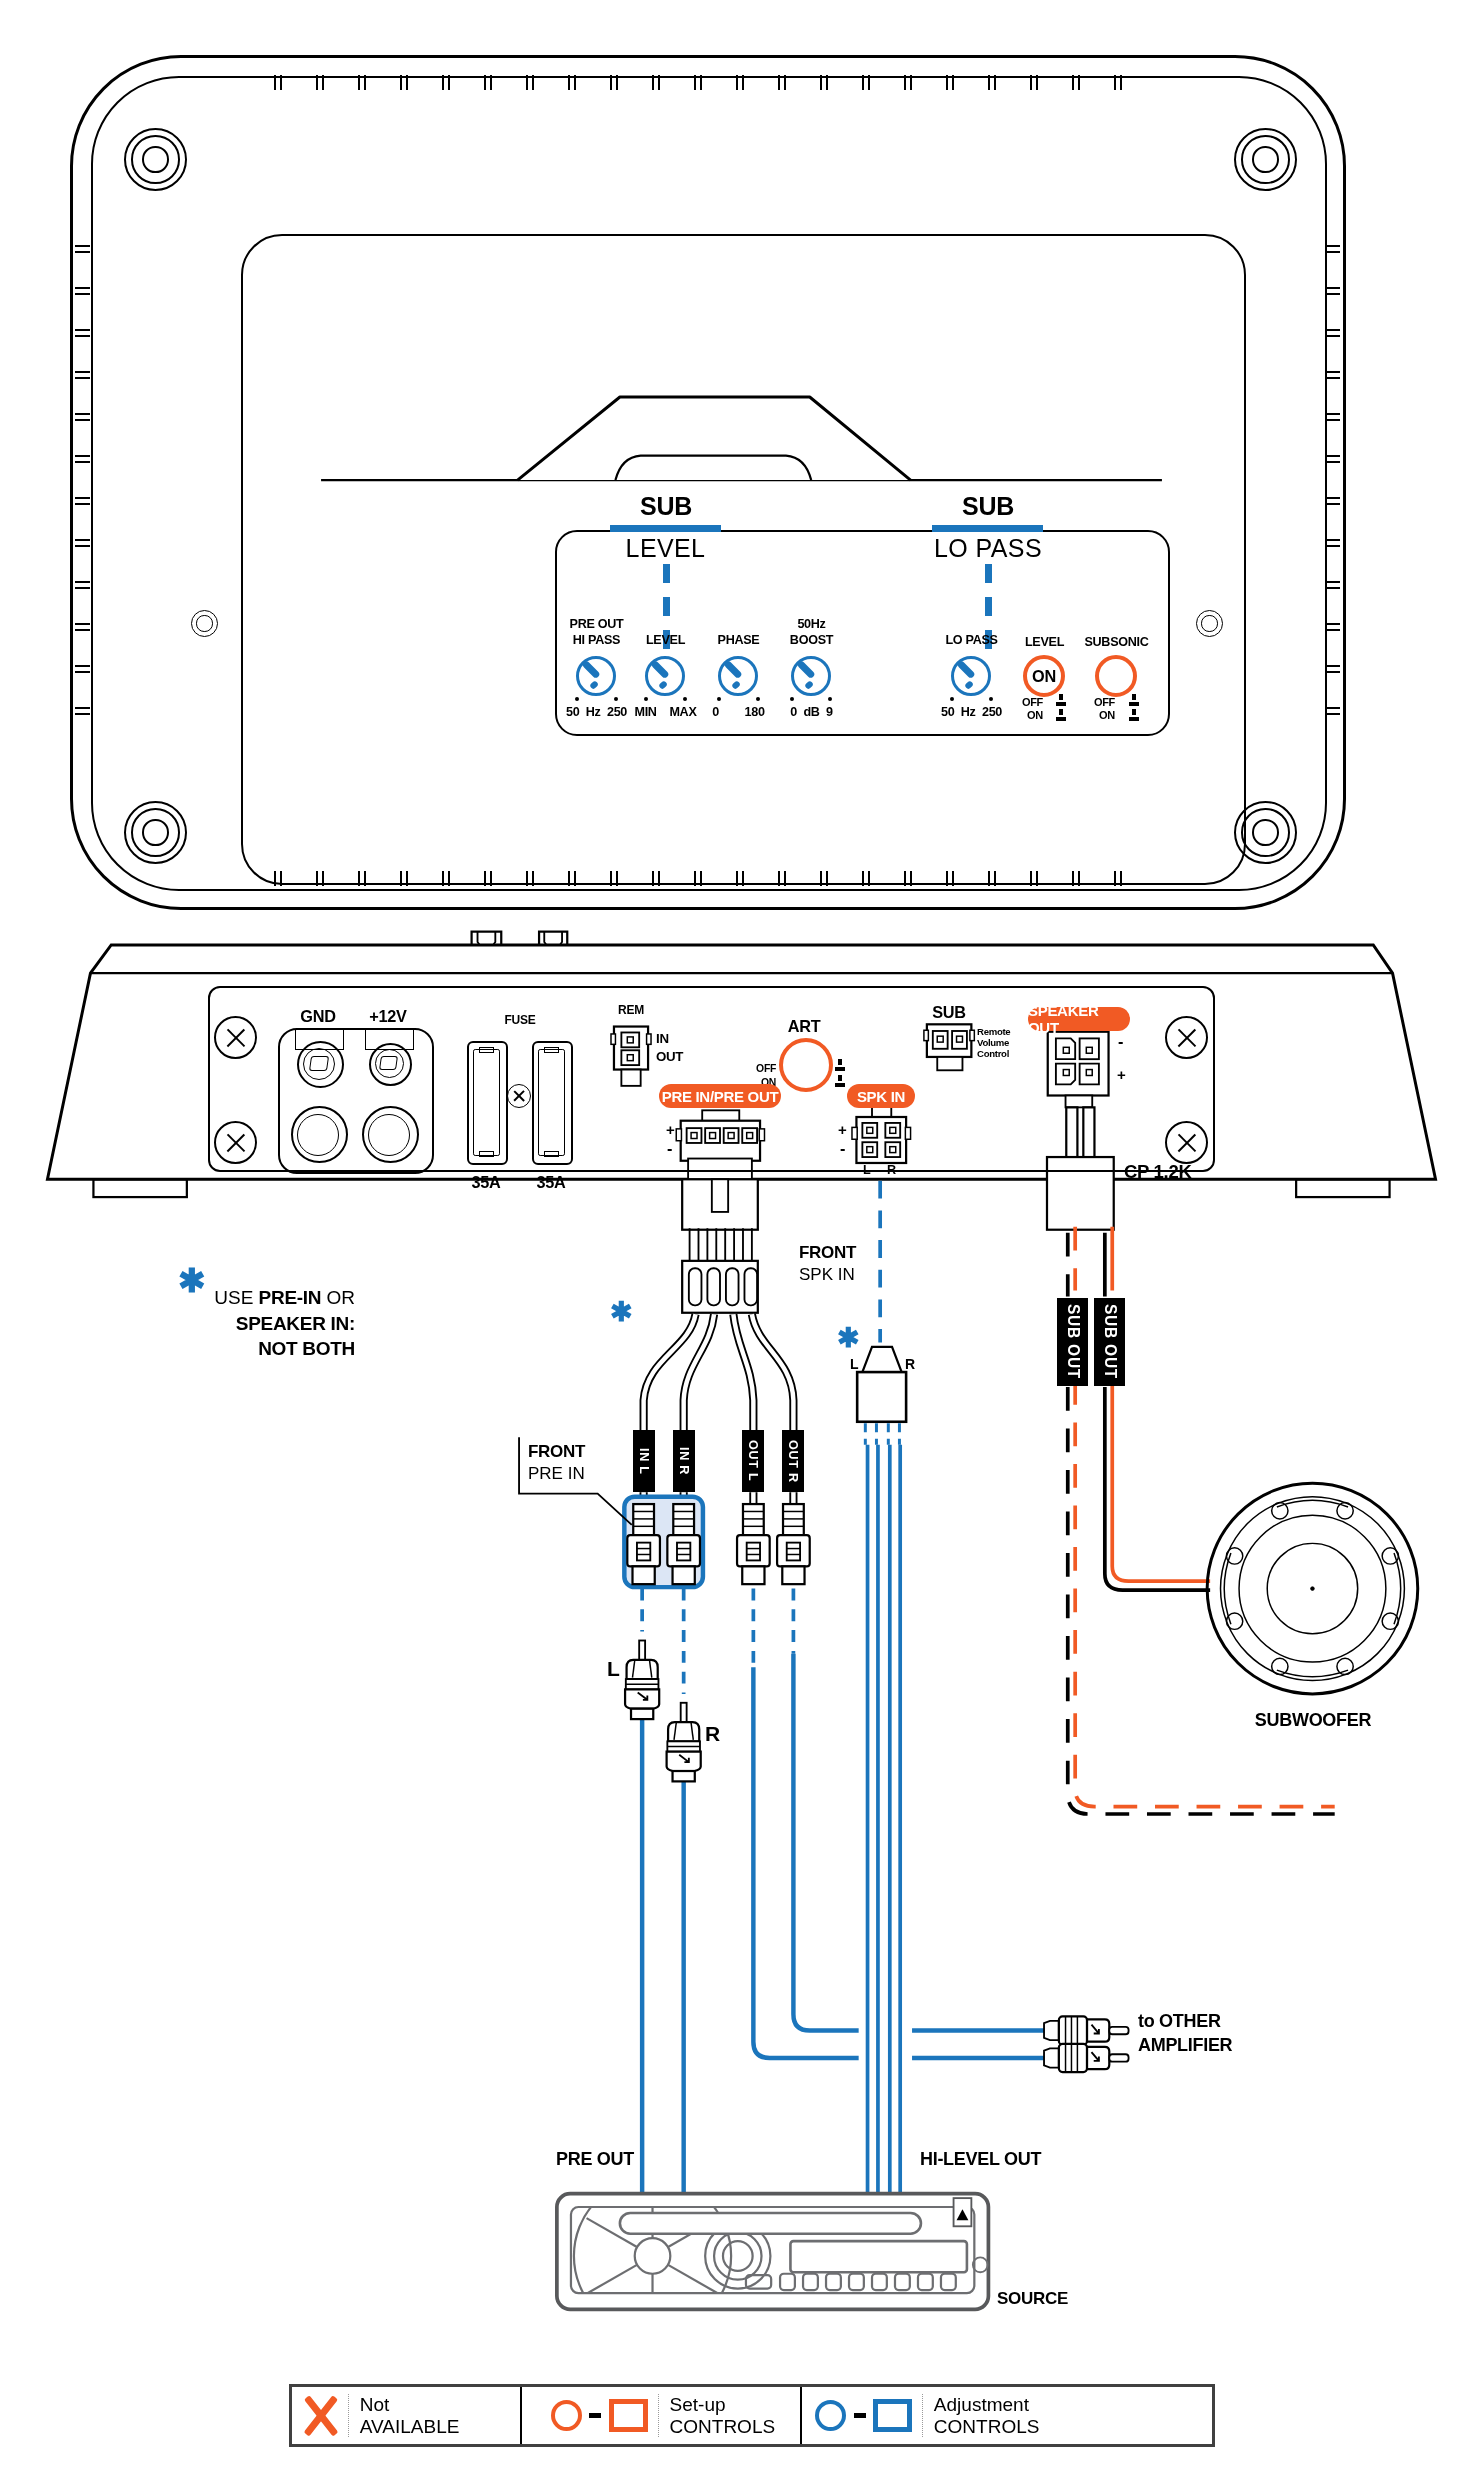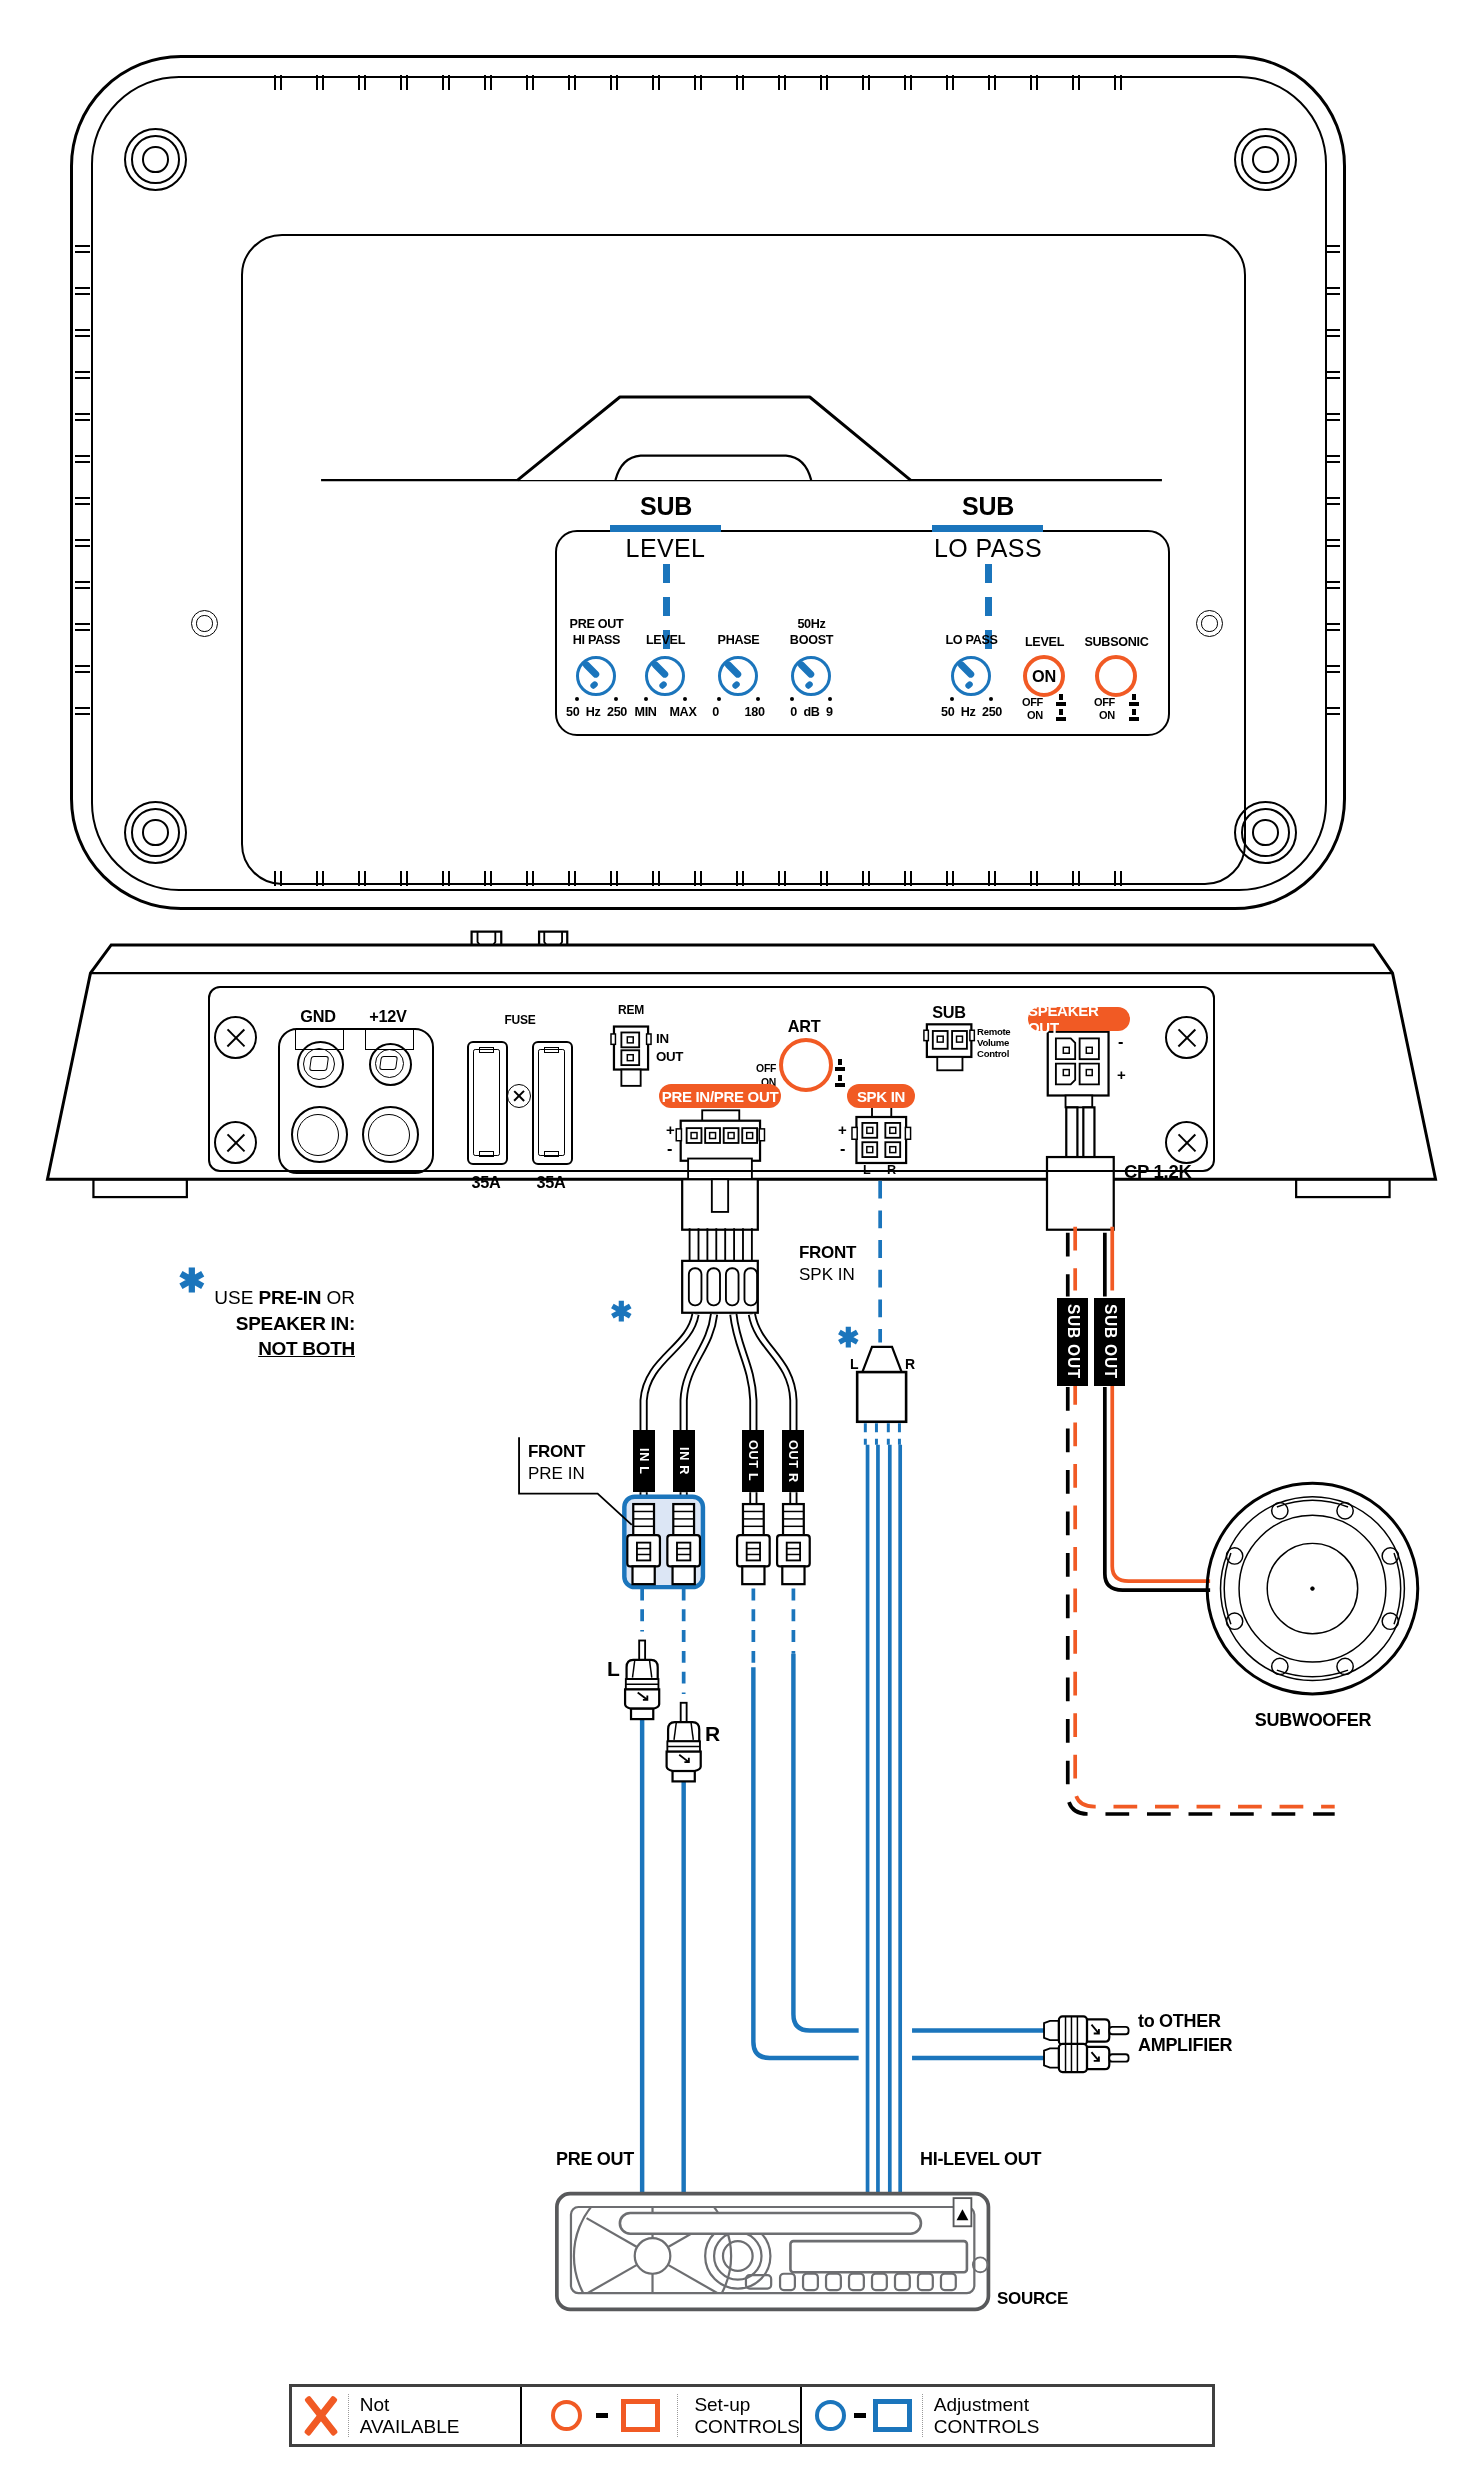--- a/index.html
+++ b/index.html
@@ -498,21 +498,21 @@
   <div class="abs b c" style="left:908px;top:1003px;width:82px;font-size:16.3px;">SUB</div>
   <div class="abs b pre" style="left:977px;top:1026px;font-size:9.6px;line-height:1.15;">Remote
 Volume
 Control</div>
 
   <div class="abs b" style="left:1124px;top:1161px;font-size:18.5px;">CP 1.2K</div>
 
   <div class="abs b" style="left:178px;top:1261px;font-size:33px;color:var(--blue);">✱</div>
   <div class="abs r" style="left:133px;top:1287px;width:222px;font-size:19px;"><span>USE </span><span class="b">PRE-IN</span><span> OR</span></div>
   <div class="abs b r" style="left:133px;top:1313px;width:222px;font-size:19px;">SPEAKER IN:</div>
-  <div class="abs b r" style="left:133px;top:1338px;width:222px;font-size:19px;text-decoration:underline;">NOT BOTH</div>
+  <div class="abs b r" style="left:133px;top:1338px;width:222px;font-size:19px;">NOT BOTH</div>
 
   <div class="abs b" style="left:610px;top:1296px;font-size:27px;color:var(--blue);">✱</div>
   <div class="abs b" style="left:837px;top:1322px;font-size:27px;color:var(--blue);">✱</div>
 
   <div class="abs b" style="left:799px;top:1243px;font-size:17px;">FRONT</div>
   <div class="abs" style="left:799px;top:1265px;font-size:17px;">SPK IN</div>
 
   <div class="abs b" style="left:528px;top:1442px;font-size:17px;">FRONT</div>
   <div class="abs" style="left:528px;top:1464px;font-size:17px;">PRE IN</div>
 
@@ -541,21 +541,21 @@
 
   <div class="abs legend">
     <div class="lcell" style="width:228px;padding-left:12px;">
       <div class="legx"></div>
       <div class="lsep"></div>
       <div style="font-size:19px;line-height:1.15;">
         <div>Not</div>
         <div>AVAILABLE</div>
       </div>
     </div>
-    <div class="lcell" style="width:280px;border-left:2.2px solid #000;padding-left:29px;justify-content:space-between;">
+    <div class="lcell" style="width:280px;border-left:2.2px solid #000;padding-left:29px;">
       <div class="lring" style="border:4.4px solid var(--orange);"></div>
       <div class="ldash"></div>
       <div class="lsq" style="border:5.2px solid var(--orange);"></div>
       <div class="lsep"></div>
       <div style="font-size:19px;line-height:1.15;">
         <div>Set-up</div>
         <div>CONTROLS</div>
       </div>
     </div>
     <div class="lcell" style="width:407px;border-left:2.2px solid #000;padding-left:13.3px;">

